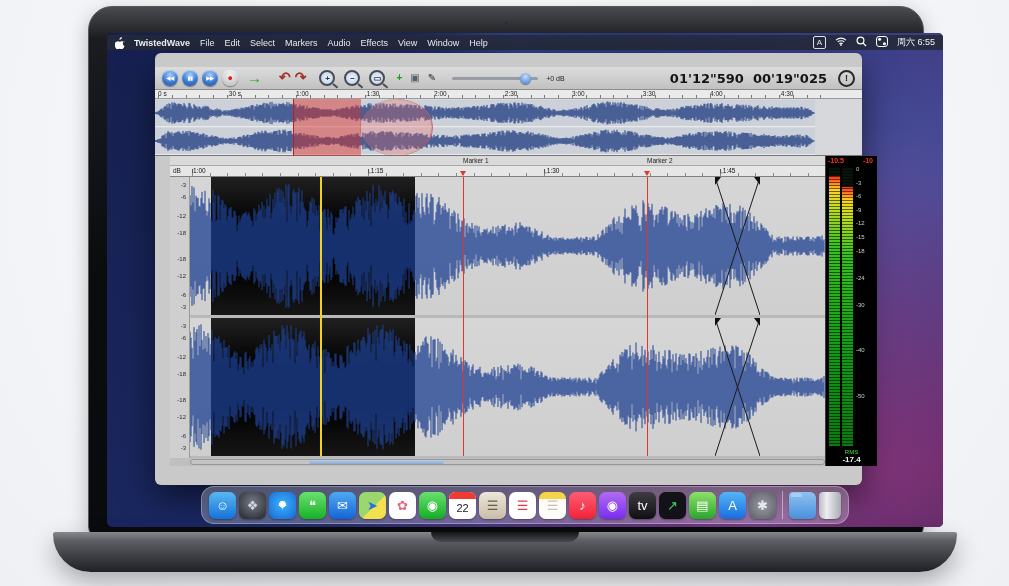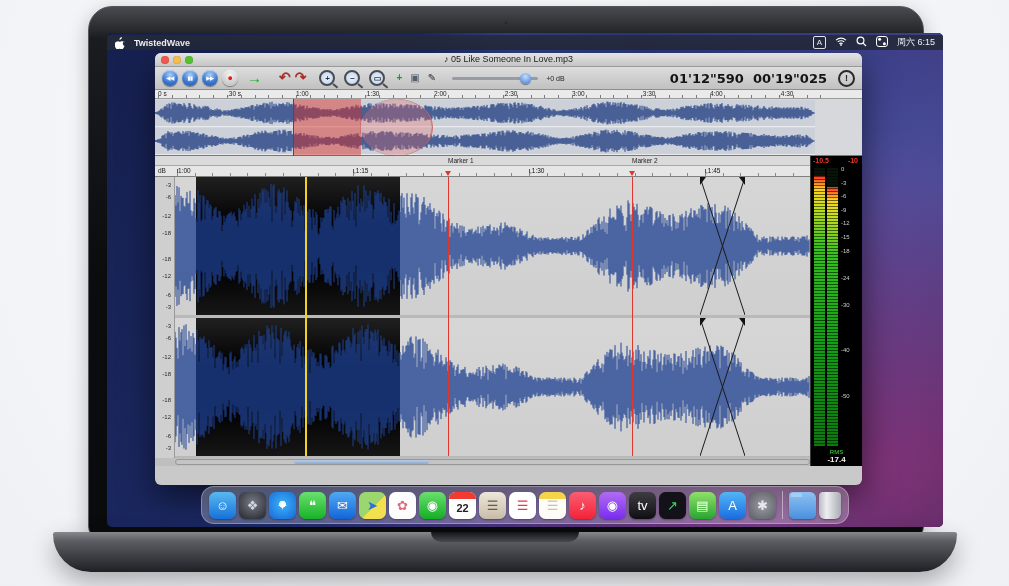--- a/index.html
+++ b/index.html
@@ -37,21 +37,21 @@
   .input-src{width:11px;height:11px;border:1px solid #e8e9ee;border-radius:2px;font-size:8px;line-height:11px;text-align:center;}
   .clock{white-space:nowrap;}
 
   
   .dock{position:absolute;bottom:3px;left:50%;transform:translateX(-50%);height:36px;display:flex;align-items:center;gap:3px;
         background:rgba(244,246,252,.28);border:1px solid rgba(255,255,255,.30);border-radius:13px;padding:0 7px;}
   .dock-icon{position:relative;width:27px;height:27px;border-radius:6.5px;display:flex;align-items:center;justify-content:center;
              box-shadow:0 1px 2px rgba(0,0,0,.35);overflow:hidden;}
   .dock-glyph{font-size:13px;line-height:1;}
   .dock-icon.cal::before{content:"";position:absolute;top:0;left:0;right:0;height:7px;background:#f23b30;}
-  .dock-icon.cal .dock-glyph{font-size:11px;font-weight:bold;margin-top:6px;}
+  .dock-icon.cal .dock-glyph{font-size:11px;font-weight:normal;margin-top:6px;}
   .dock-icon.folder{border-radius:4px 6px 5px 5px;}
   .dock-icon.folder::before{content:"";position:absolute;top:1px;left:2px;width:11px;height:4px;border-radius:2px 2px 0 0;background:#a6cef5;}
   .dock-icon.trash{width:22px;border-radius:4px 4px 6px 6px;}
   .dock-divider{width:1px;height:28px;background:rgba(255,255,255,.45);margin:0 3px;}
 
   
   .window{position:absolute;left:48px;top:20px;width:707px;height:432px;border-radius:6px;
           box-shadow:0 14px 34px rgba(0,0,0,.55);background:#c9c9c9;}
   .titlebar{position:absolute;left:0;top:0;width:707px;height:14px;border-radius:6px 6px 0 0;
             background:linear-gradient(180deg,#e4e4e4,#c5c5c5);border-bottom:1px solid #9b9b9b;box-sizing:border-box;}
@@ -97,21 +97,21 @@
                    background:repeating-linear-gradient(90deg,#7a7a7a 0 1px,transparent 1px 13.8px);}
   .ovr-label{position:absolute;top:0;font-size:6.5px;color:#1c1c1c;white-space:nowrap;}
   .ov-waves{position:absolute;left:0;top:9px;width:707px;height:57px;}
   .ov-ch{position:absolute;left:0;width:660px;height:26px;background:#ccd1d9;border-bottom:1px solid #e8eaee;}
   .ov-ch.c1{top:1px;} .ov-ch.c2{top:29px;}
   .ov-sel{position:absolute;top:0;height:57px;}
   .ov-sel.dark{left:138px;width:67px;background:rgba(222,44,38,.46);border-left:1px solid #b61f1f;}
   .ov-sel.light{left:205px;width:72px;background:rgba(238,104,104,.30);border-right:1px solid #cf6a6a;}
 
   
-  .editor{position:absolute;left:0;top:103px;width:707px;height:310px;background:#bfbfbf;}
+  .editor{position:absolute;left:15px;top:103px;width:707px;height:310px;background:#bfbfbf;}
   .marker-bar{position:absolute;left:0;top:0;width:655px;height:10px;background:#dadada;border-bottom:1px solid #a8a8a8;box-sizing:border-box;}
   .marker-label{position:absolute;top:1px;font-size:6.5px;color:#222;white-space:nowrap;}
   .ed-ruler{position:absolute;left:0;top:10px;width:655px;height:11px;background:#e6e6e6;border-bottom:1px solid #808080;box-sizing:border-box;}
   .ed-ruler::before{content:"";position:absolute;left:22px;right:0;bottom:0;height:7px;
                     background:repeating-linear-gradient(90deg,#555 0 1px,transparent 1px 176px);}
   .ed-ruler::after{content:"";position:absolute;left:22px;right:0;bottom:0;height:3px;
                    background:repeating-linear-gradient(90deg,#888 0 1px,transparent 1px 17.6px);}
   .edr-label{position:absolute;top:1px;font-size:6.5px;color:#111;white-space:nowrap;}
   .db-unit{position:absolute;left:3px;top:1px;font-size:6.5px;color:#222;}
   .marker-tri{position:absolute;bottom:0;width:0;height:0;border-left:3px solid transparent;border-right:3px solid transparent;border-top:5px solid #e0362b;z-index:3;}
@@ -164,20 +164,31 @@
   <div class="screen">
     <div class="wallpaper"></div>
 
     <div class="menu-bar">
       <span class="apple">
         <svg width="10" height="12" viewBox="0 0 14 17">
             <path fill="#ffffff" d="M9.6.1c.1 1-.3 2-.9 2.7-.6.7-1.6 1.3-2.6 1.2-.1-1 .4-2 1-2.6C7.7.7 8.8.2 9.6.1zM13 5.9c-.1.1-2 1.1-2 3.4 0 2.6 2.3 3.5 2.4 3.6 0 .1-.4 1.3-1.2 2.5-.7 1-1.5 2.1-2.7 2.1-1.2 0-1.6-.7-3-.7-1.3 0-1.8.7-2.9.7-1.2 0-2.1-1.1-2.8-2.2C-.6 13.1-1 10 .5 7.9c.7-1.1 2-1.8 3.4-1.9 1.1 0 2.1.8 2.8.8.7 0 2-.9 3.4-.8.6 0 2.1.2 2.9 1.9z"></path>
           </svg>
       </span>
       <span class="app-name">TwistedWave</span>
+      <span class="menu-list">
+          <span class="menu-item">File</span>
+          <span class="menu-item">Edit</span>
+          <span class="menu-item">Select</span>
+          <span class="menu-item">Markers</span>
+          <span class="menu-item">Audio</span>
+          <span class="menu-item">Effects</span>
+          <span class="menu-item">View</span>
+          <span class="menu-item">Window</span>
+          <span class="menu-item">Help</span>
+        </span>
       <span class="menu-right">
         <span class="input-src">A</span>
         <span>
           <svg width="12" height="9" viewBox="0 0 12 9">
               <path d="M1 3.1C2.4 1.8 4.1 1.1 6 1.1s3.6.7 5 2" stroke="#fff" fill="none" stroke-width="1.1"></path>
               <path d="M2.7 4.9C3.6 4.1 4.7 3.7 6 3.7s2.4.4 3.3 1.2" stroke="#fff" fill="none" stroke-width="1.1"></path>
               <path d="M4.4 6.7c.5-.4 1-.6 1.6-.6s1.1.2 1.6.6" stroke="#fff" fill="none" stroke-width="1.1"></path>
               <circle cx="6" cy="8" r=".9" fill="#fff"></circle>
             </svg>
         </span>
@@ -187,36 +198,25 @@
               <line x1="7.1" y1="7.1" x2="10" y2="10" stroke="#fff" stroke-width="1.3"></line>
             </svg>
         </span>
         <span>
           <svg width="12" height="11" viewBox="0 0 12 11">
               <rect x="0.5" y="0.5" width="11" height="10" rx="2.5" fill="none" stroke="#fff"></rect>
               <circle cx="3.6" cy="3.3" r="1.5" fill="#fff"></circle>
               <circle cx="8.4" cy="7.7" r="1.5" fill="#fff"></circle>
             </svg>
         </span>
-        <span class="clock">周六 6:15</span>
+        <span class="clock">周六 6:55</span>
       </span>
     </div>
 
     <div class="window">
-      <div class="titlebar">
-        <div class="lights">
-          <span class="light l-red"></span>
-          <span class="light l-yellow"></span>
-          <span class="light l-green"></span>
-        </div>
-        <div class="win-title">
-          <span>♪</span>
-          <span>05 Like Someone In Love.mp3</span>
-        </div>
-      </div>
 
       <div class="toolbar">
         <span class="tbtn">◀◀</span>
         <span class="tbtn">▮▮</span>
         <span class="tbtn">▶▶</span>
         <span class="tbtn rec">●</span>
         <span class="green-arrow">→</span>
         <span class="undo">↶</span>
         <span class="redo">↷</span>
         <span class="mag first">+</span>

